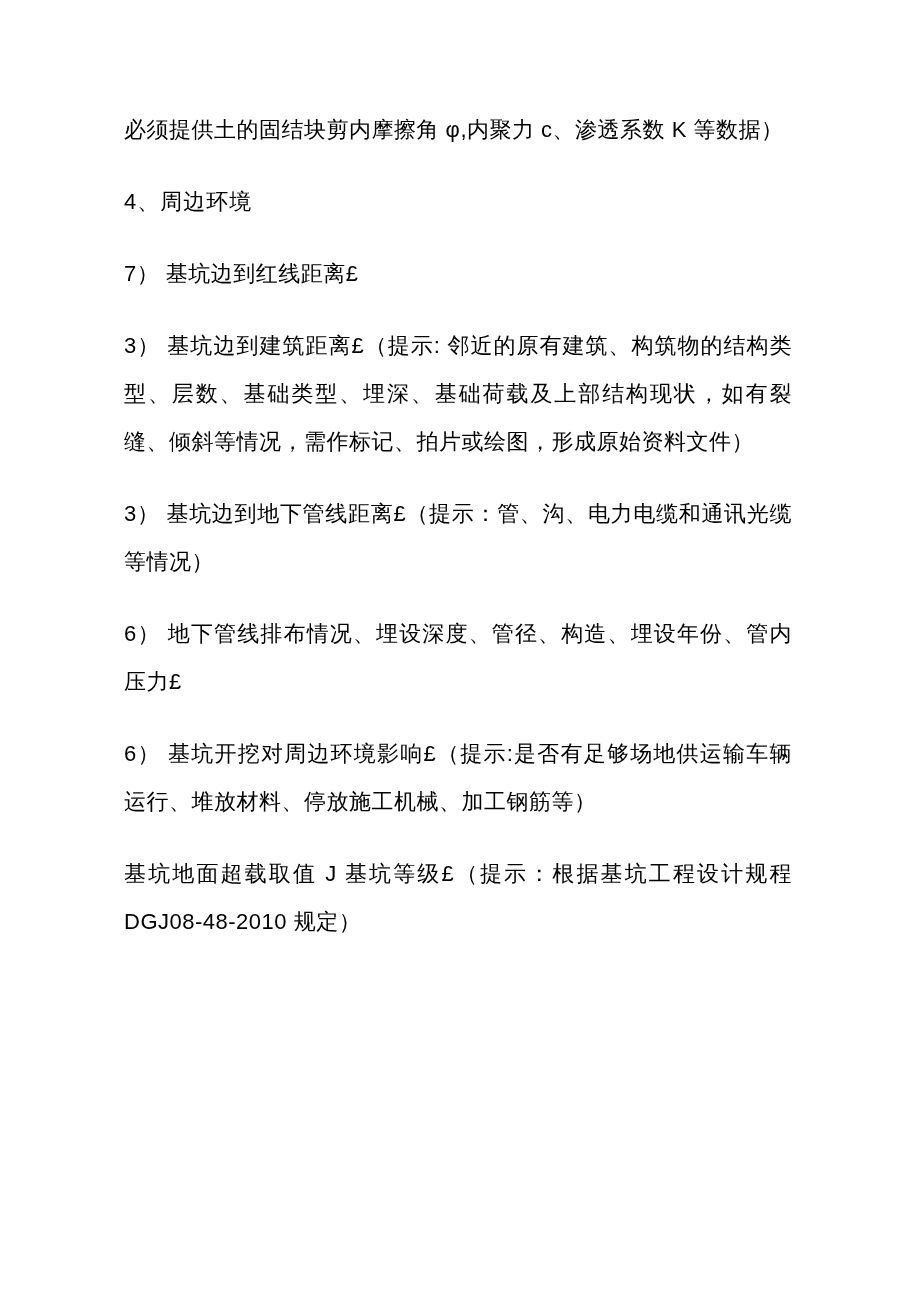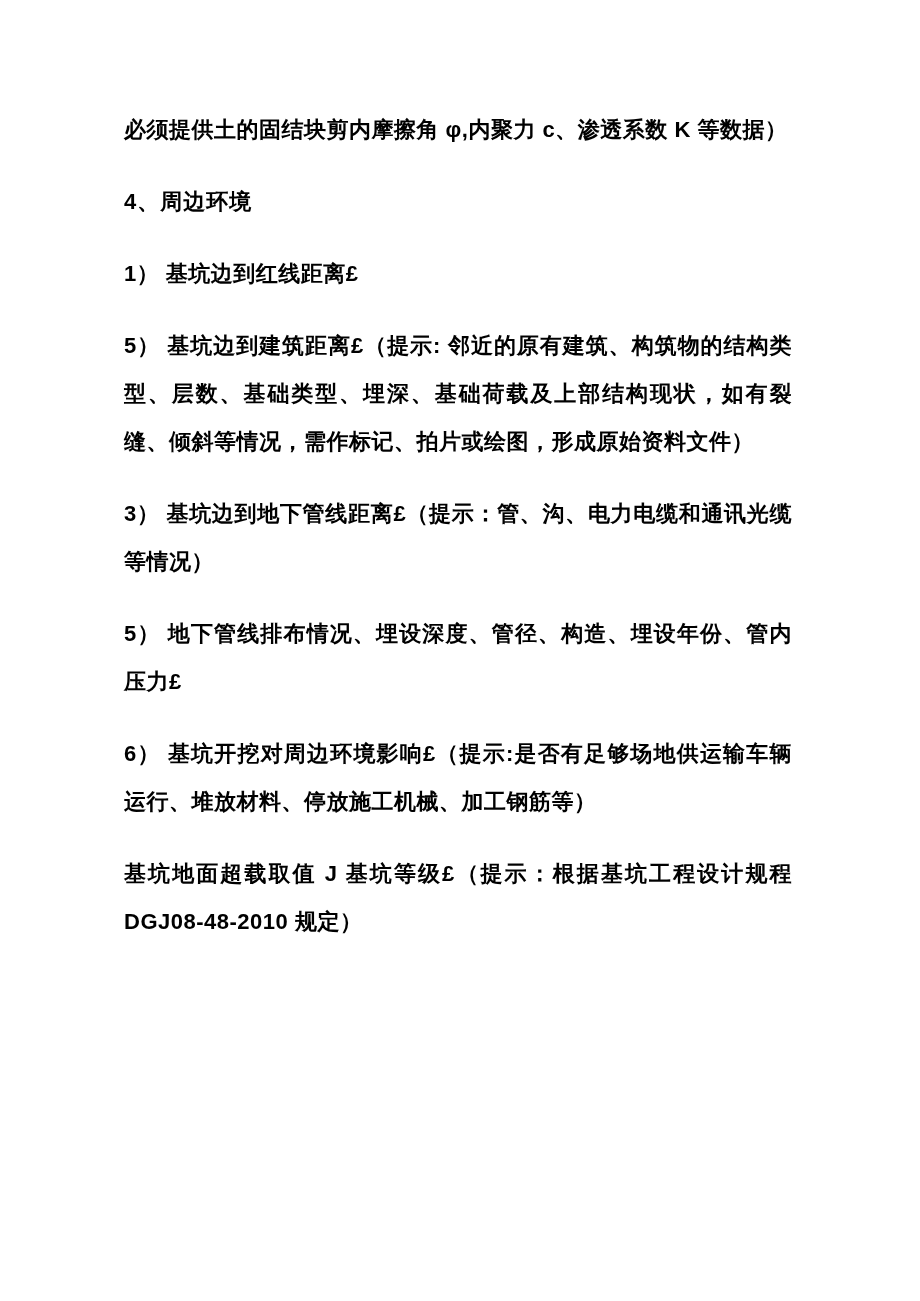--- a/index.html
+++ b/index.html
@@ -22,33 +22,32 @@
     color: #000000;
   }
   .page p {
     margin: 0 0 24px 0;
     font-size: 22px;
     line-height: 48px;
     text-align: justify;
     letter-spacing: 0.5px;
     color: #000000;
     word-break: break-word;
-    font-weight: bold;
   }
   .page p.heading {
-    font-weight: 700;
+    font-weight: 400;
     text-align: left;
     letter-spacing: 1px;
   }
 </style>
 </head>
 <body>
 
 <div class="page">
   <p>必须提供土的固结块剪内摩擦角 φ,内聚力 c、渗透系数 K 等数据）</p>
   <p class="heading">4、周边环境</p>
-  <p>1） 基坑边到红线距离£</p>
-  <p>5） 基坑边到建筑距离£（提示: 邻近的原有建筑、构筑物的结构类型、层数、基础类型、埋深、基础荷载及上部结构现状，如有裂缝、倾斜等情况，需作标记、拍片或绘图，形成原始资料文件）</p>
+  <p>7） 基坑边到红线距离£</p>
+  <p>3） 基坑边到建筑距离£（提示: 邻近的原有建筑、构筑物的结构类型、层数、基础类型、埋深、基础荷载及上部结构现状，如有裂缝、倾斜等情况，需作标记、拍片或绘图，形成原始资料文件）</p>
   <p>3） 基坑边到地下管线距离£（提示：管、沟、电力电缆和通讯光缆等情况）</p>
-  <p>5） 地下管线排布情况、埋设深度、管径、构造、埋设年份、管内压力£</p>
+  <p>6） 地下管线排布情况、埋设深度、管径、构造、埋设年份、管内压力£</p>
   <p>6） 基坑开挖对周边环境影响£（提示:是否有足够场地供运输车辆运行、堆放材料、停放施工机械、加工钢筋等）</p>
   <p>基坑地面超载取值 J 基坑等级£（提示：根据基坑工程设计规程 DGJ08-48-2010 规定）</p>
 </div>
 
 </body></html>

